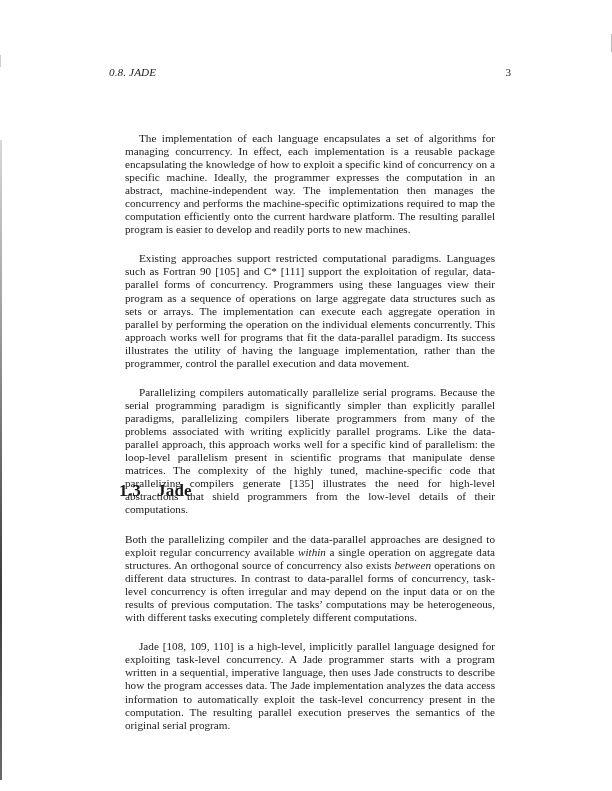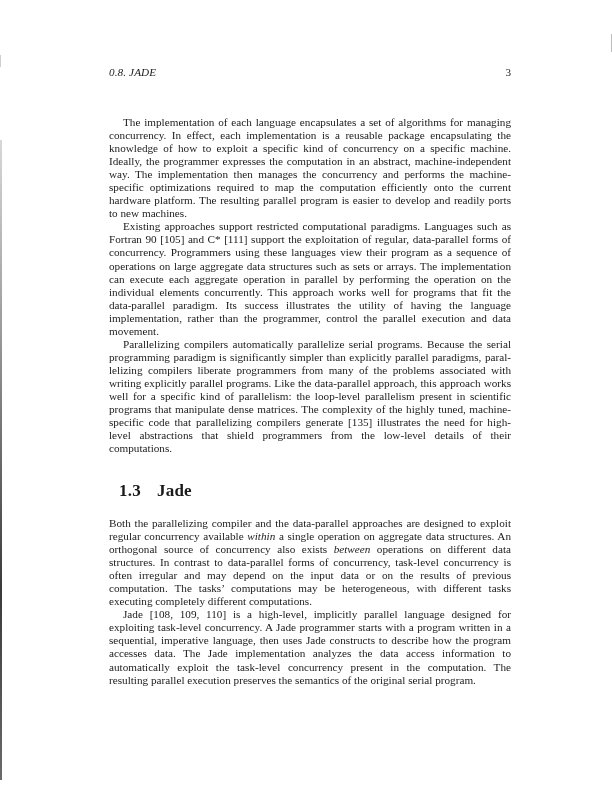--- a/index.html
+++ b/index.html
@@ -62,21 +62,21 @@
     .text-block {
       position: absolute;
       left: 109px;
       width: 402px;
       font-size: 11.2px;
       line-height: 13.05px;
       text-align: justify;
       hyphens: manual;
     }
     .text-block p {
-      margin: 0;
+      margin: 16px;
       text-indent: 14px;
     }
     .text-block p.noindent {
       text-indent: 0;
     }
     #block-1 { top: 116px; }
     .section-heading {
       position: absolute;
       left: 109px;
       top: 481px;

